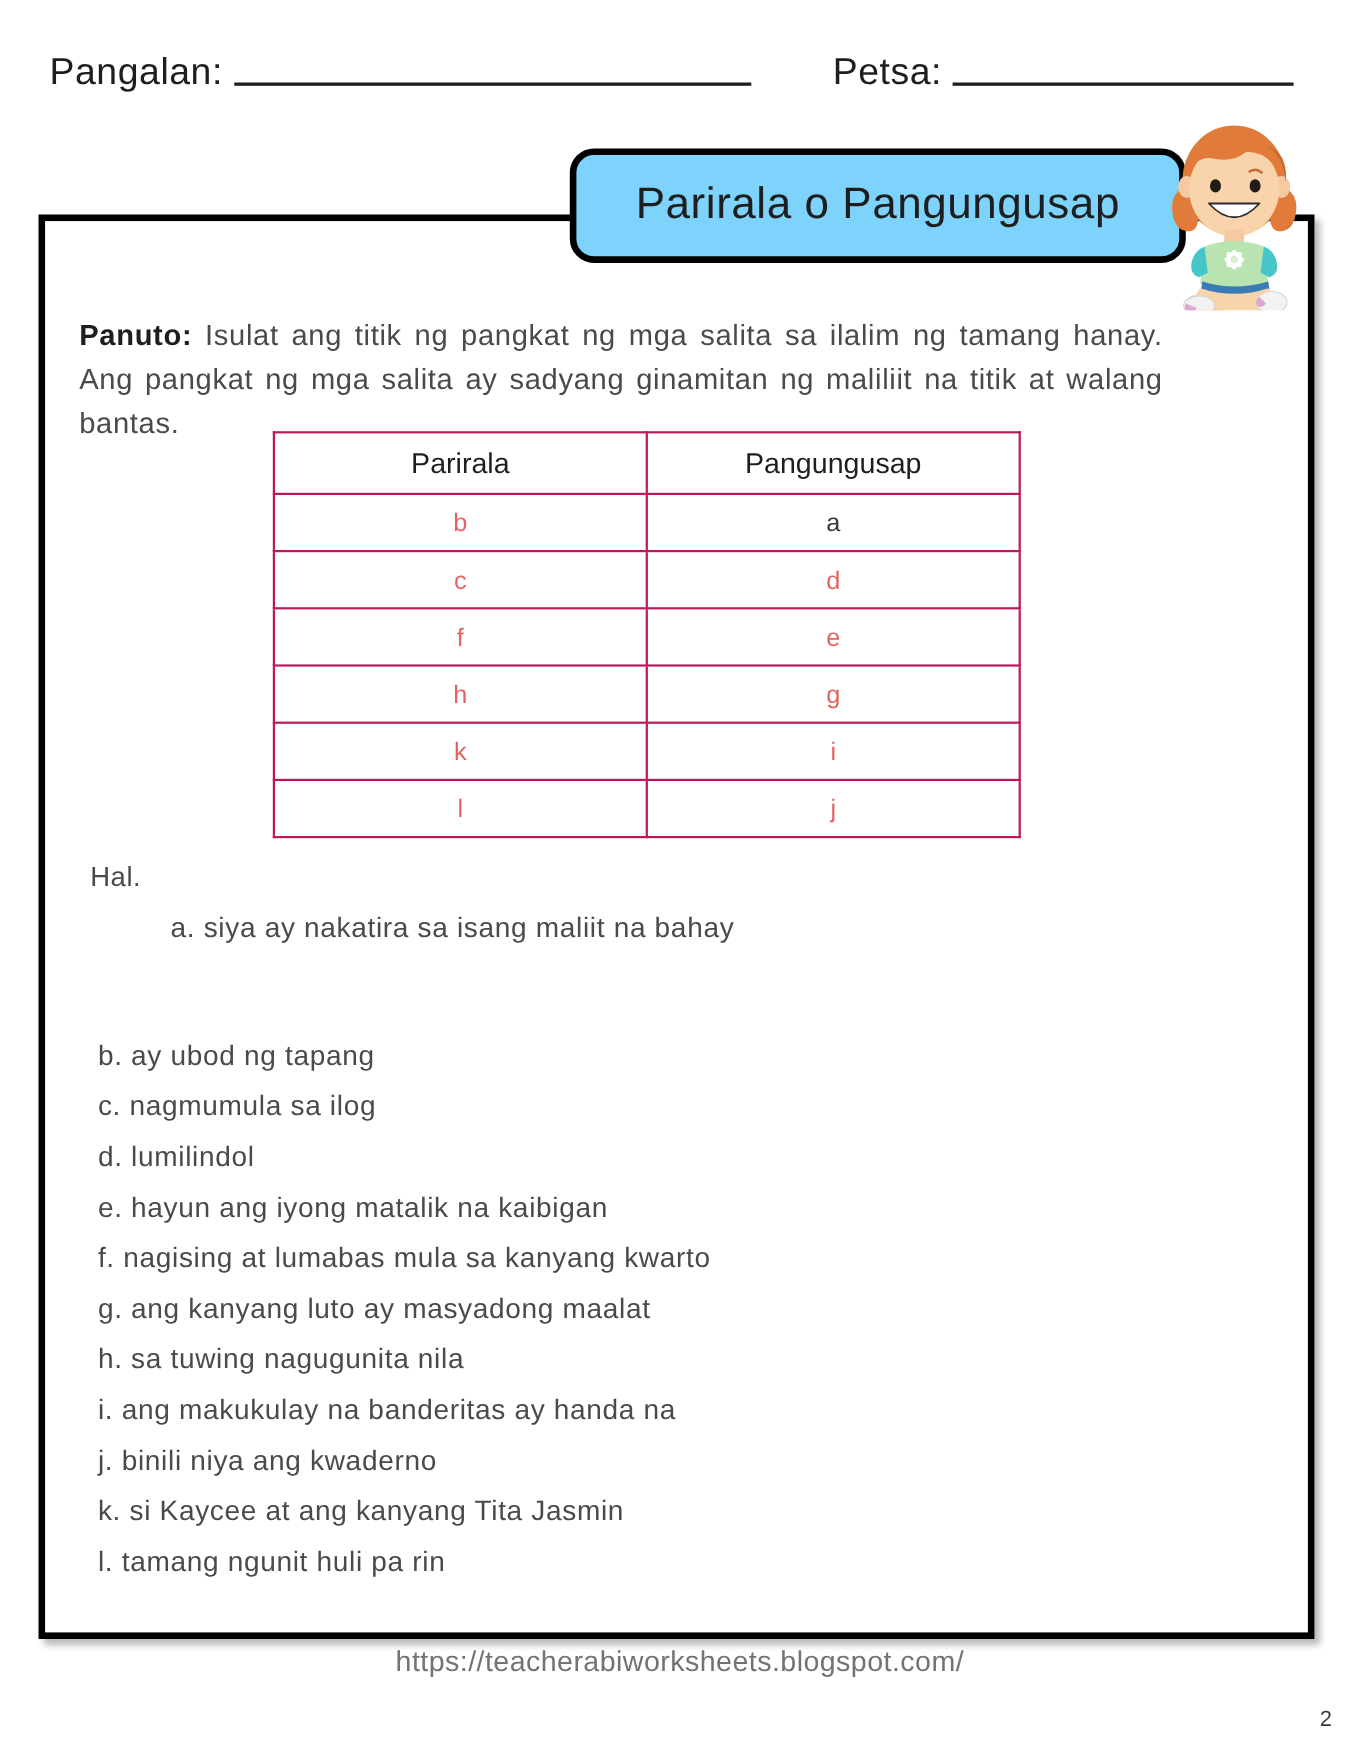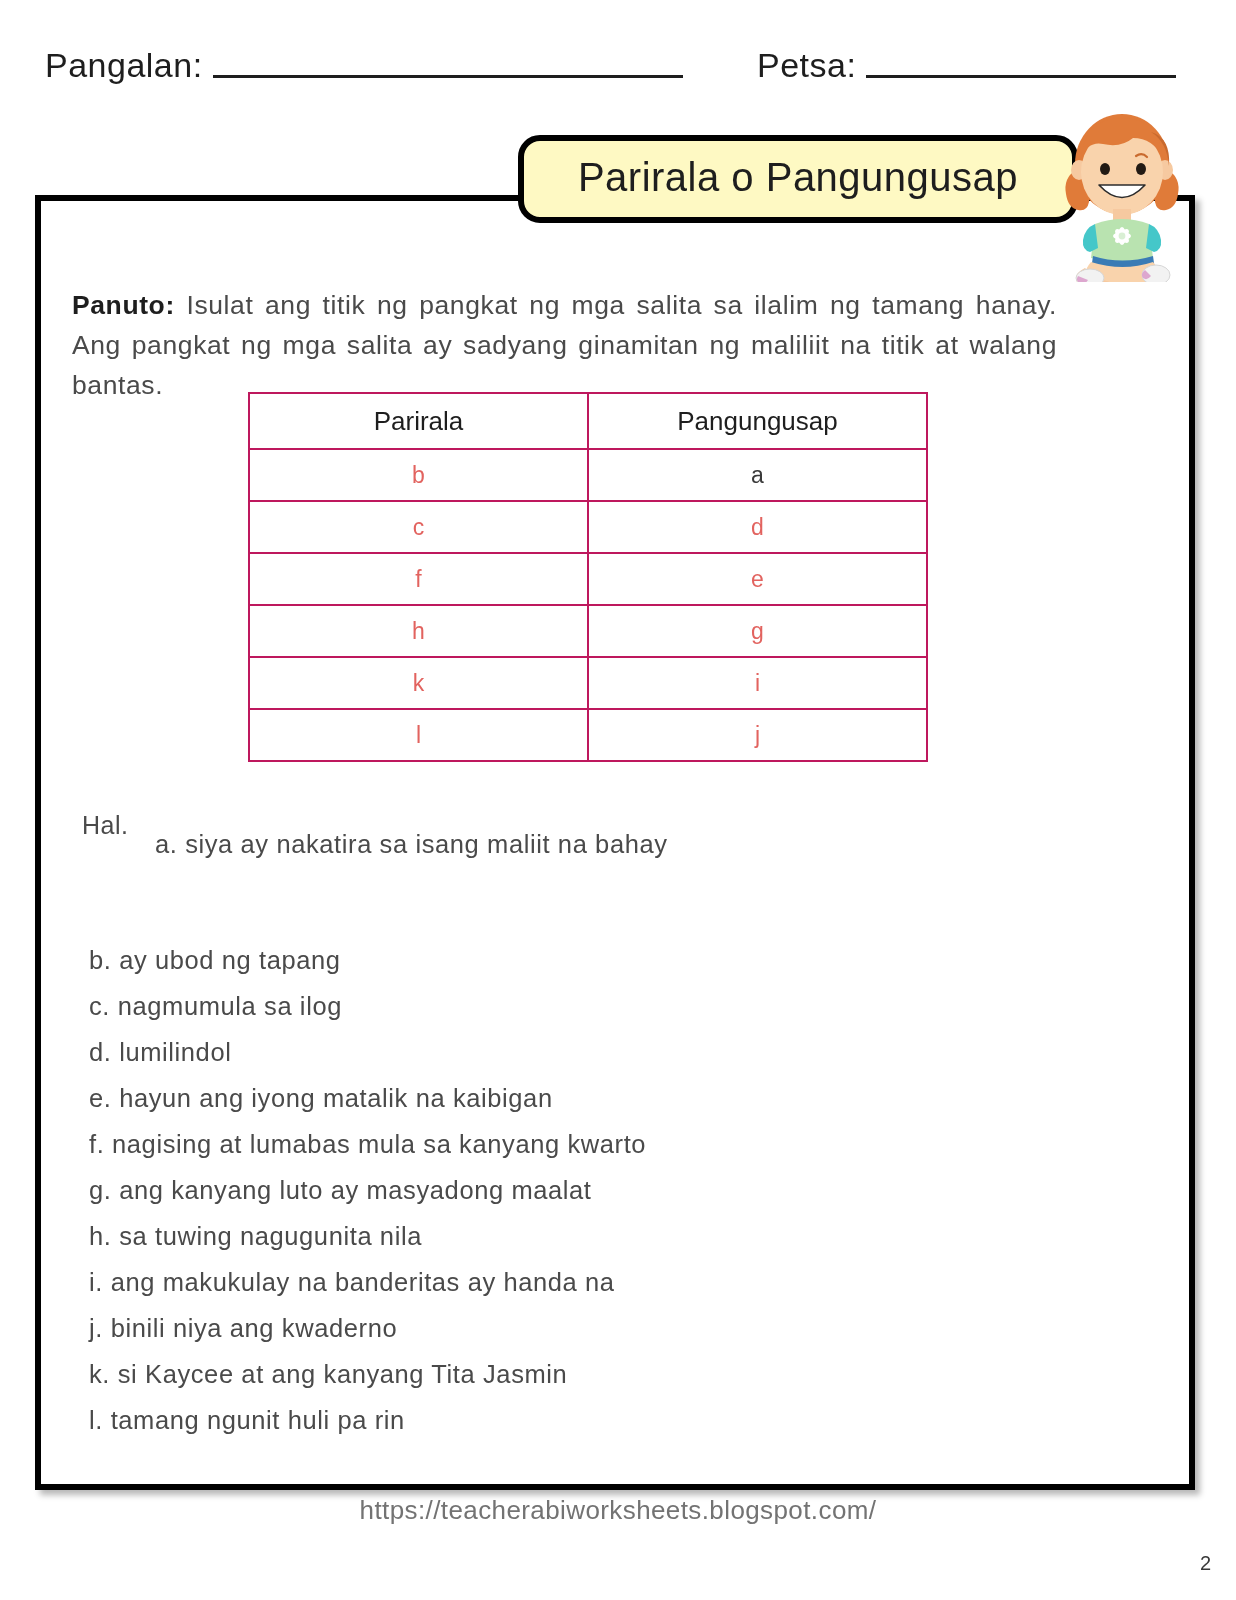--- a/index.html
+++ b/index.html
@@ -60,24 +60,24 @@
     background: #ffffff;
     box-shadow: 5px 5px 6px rgba(0,0,0,0.28);
   }
 
   
   .title-box {
     position: absolute;
     left: 518px;
     top: 135px;
     width: 560px;
-    height: 88px;
+    height: 104px;
     border: 6px solid #000000;
     border-radius: 22px;
-    background: #fef9c3;
+    background: #7dd3fc;
     box-sizing: border-box;
     z-index: 5;
     display: flex;
     align-items: center;
     justify-content: center;
   }
   .title-text {
     font-size: 40px;
     color: #1e1e1e;
     letter-spacing: 0.5px;
@@ -138,21 +138,21 @@
   .answer-table td {
     font-size: 23px;
   }
   .cell-red { color: #e2635f; }
   .cell-dark { color: #3a3a3a; }
 
   
   .hal-label {
     position: absolute;
     left: 82px;
-    top: 811px;
+    top: 783px;
     font-size: 25px;
     color: #4a4a4a;
     letter-spacing: 0.5px;
   }
   .hal-example {
     position: absolute;
     left: 155px;
     top: 830px;
     font-size: 25.5px;
     color: #4a4a4a;

